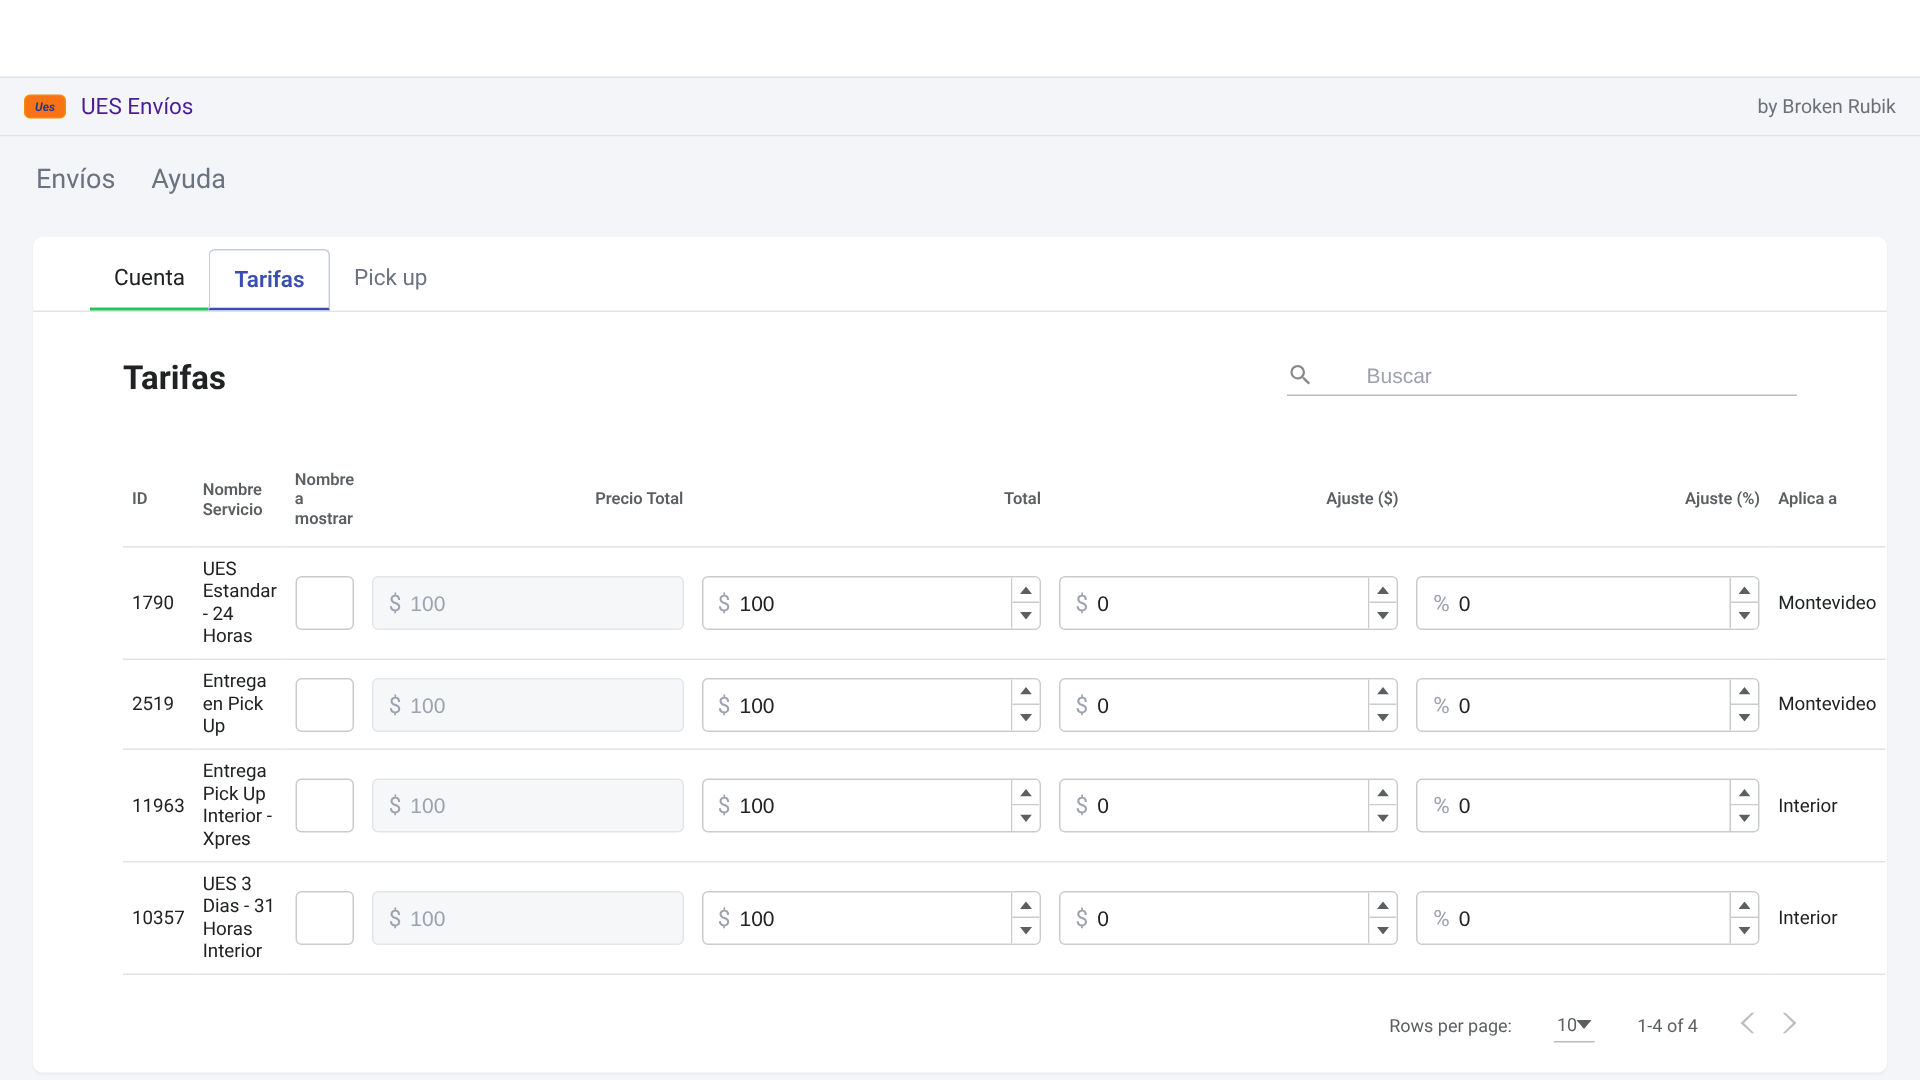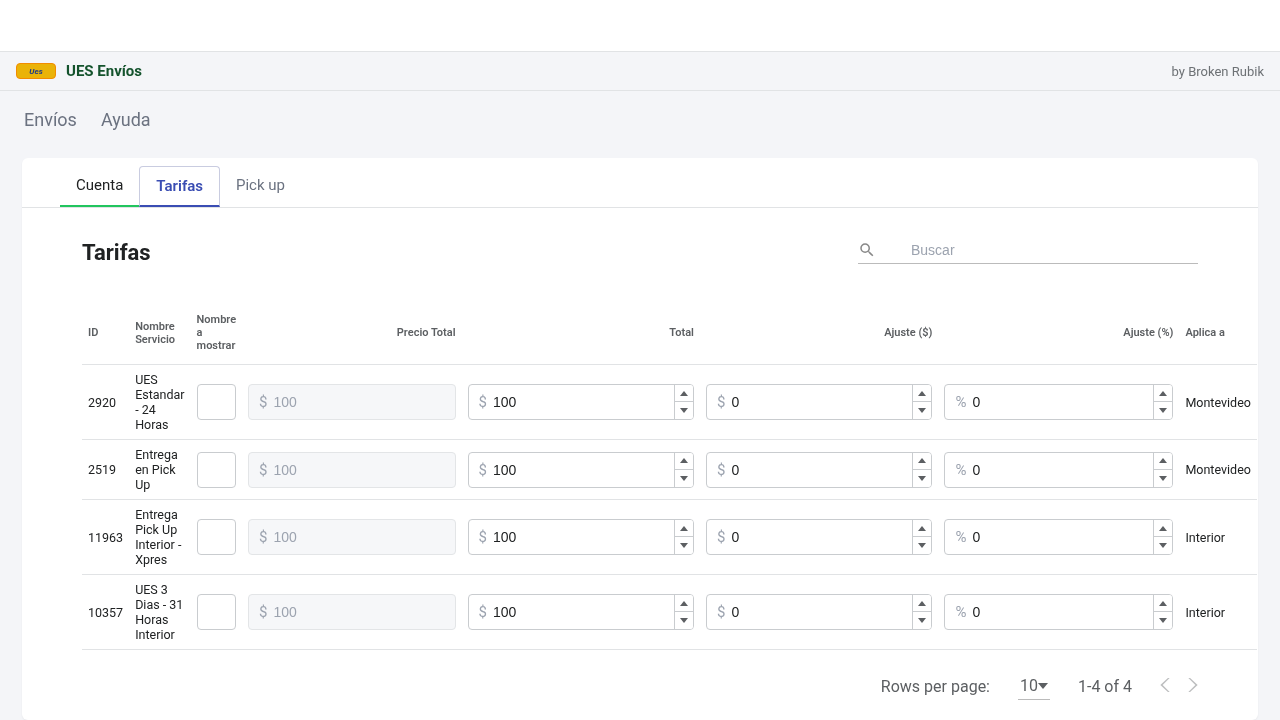--- a/index.html
+++ b/index.html
@@ -2,22 +2,22 @@
 <html><head>
 <meta charset="utf-8">
 <style>
 * { box-sizing: border-box; margin: 0; padding: 0; }
 body { font-family: -apple-system, BlinkMacSystemFont, "Segoe UI", Roboto, Helvetica, Arial, sans-serif; background: #f4f5f8; color: #212b36; width: 1280px; height: 720px; overflow: hidden; }
 
 .topbar-spacer { height: 52px; background: #fff; border-bottom: 1px solid #e1e3e5; }
 
 .header-bar { display: flex; align-items: center; justify-content: space-between; padding: 10px 16px; border-bottom: 1px solid #e1e3e5; background: #f4f5f8; }
 .header-left { display: flex; align-items: center; gap: 10px; }
-.logo { width: 40px; height: 16px; border: 1.5px solid #f28c00; border-radius: 4px; background: #eab308; display: flex; align-items: center; justify-content: center; font-size: 8px; font-weight: bold; font-style: italic; color: #1a3a8a; }
-.app-title { font-size: 15px; font-weight: 700; color: #14532d; }
+.logo { width: 28px; height: 16px; border: 1.5px solid #f28c00; border-radius: 4px; background: #f97316; display: flex; align-items: center; justify-content: center; font-size: 8px; font-weight: bold; font-style: italic; color: #1a3a8a; }
+.app-title { font-size: 15px; font-weight: 400; color: #4c1d95; }
 .header-right { font-size: 13px; color: #6d7175; text-align: center; }
 
 .main-tabs { display: flex; gap: 24px; padding: 12px 24px 0 24px; background: #f4f5f8; }
 .main-tab { font-size: 18px; color: #6b7280; padding: 6px 0 10px 0; cursor: pointer; border-bottom: 2px solid transparent; }
 .main-tab.active { color: #3a4db3; font-weight: 600; border-bottom: 2px solid #3a4db3; }
 
 .card { background: #fff; margin: 16px 22px; border-radius: 6px; box-shadow: 0 1px 2px rgba(0,0,0,0.05); padding-bottom: 20px; }
 
 .sub-tabs { display: flex; gap: 0; padding: 8px 16px 0 38px; border-bottom: 1px solid #e1e3e5; }
 .sub-tab { font-size: 15px; color: #6b7280; padding: 10px 16px; cursor: pointer; border-bottom: 2px solid transparent; }
@@ -49,21 +49,21 @@
 
 .col-id { width: 70px; }
 .col-name { width: 170px; }
 .col-display { width: 210px; }
 .col-precio-total { width: 130px; }
 .col-precio { width: 130px; }
 .col-ajuste { width: 120px; }
 .col-ajuste-pct { width: 120px; }
 .col-aplica { width: 90px; }
 
-.pagination { display: flex; align-items: center; justify-content: flex-end; gap: 28px; padding: 10px 60px 0 60px; font-size: 16px; color: #5c5f62; }
+.pagination { display: flex; align-items: center; justify-content: flex-end; gap: 28px; padding: 10px 60px 0 60px; font-size: 12px; color: #5c5f62; }
 .rows-select { display: flex; align-items: center; gap: 0; border-bottom: 1px solid #bbb; padding: 4px 2px; cursor: pointer; }
 .page-nav { display: flex; gap: 18px; }
 .page-nav .nav-btn { cursor: pointer; opacity: 0.4; }
 </style>
 </head>
 <body>
 
 <div class="topbar-spacer"></div>
 
 <div class="header-bar">
@@ -105,21 +105,21 @@
         <th class="col-display">Nombre a mostrar</th>
         <th class="col-precio-total right">Precio Total</th>
         <th class="col-precio right">Total</th>
         <th class="col-ajuste right">Ajuste ($)</th>
         <th class="col-ajuste-pct right">Ajuste (%)</th>
         <th class="col-aplica">Aplica a</th>
       </tr>
     </thead>
     <tbody id="table-body">
         <tr>
-          <td>2920</td>
+          <td>1790</td>
           <td>UES Estandar - 24 Horas</td>
           <td><input class="text-input" value="" style=""></td>
           <td>
             <div class="prefix-input readonly">
               <span class="prefix">$</span>
               <input readonly="" value="100" style="">
             </div>
           </td>
           <td>
             <div class="prefix-input">

